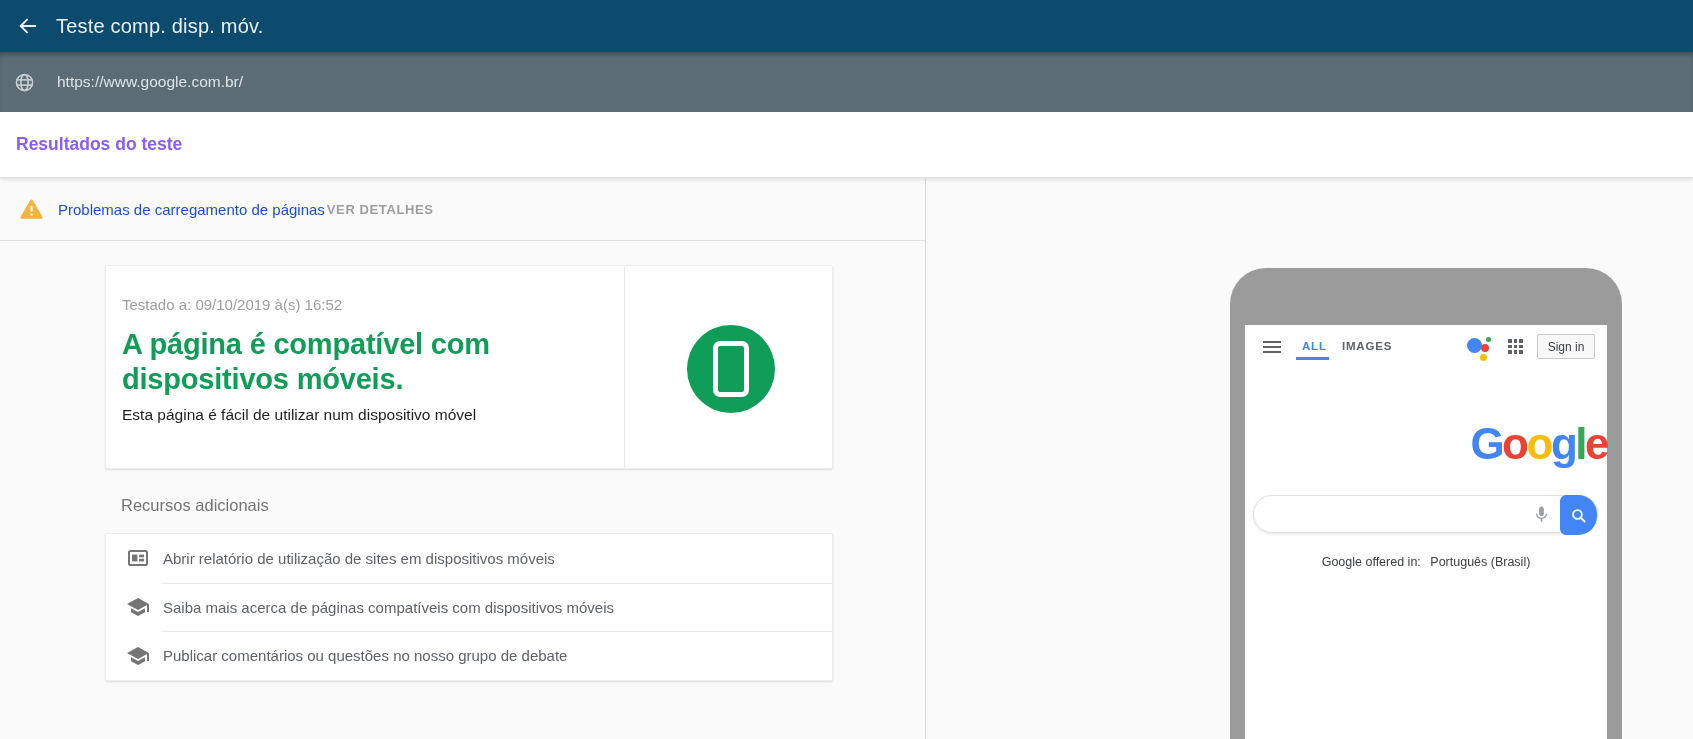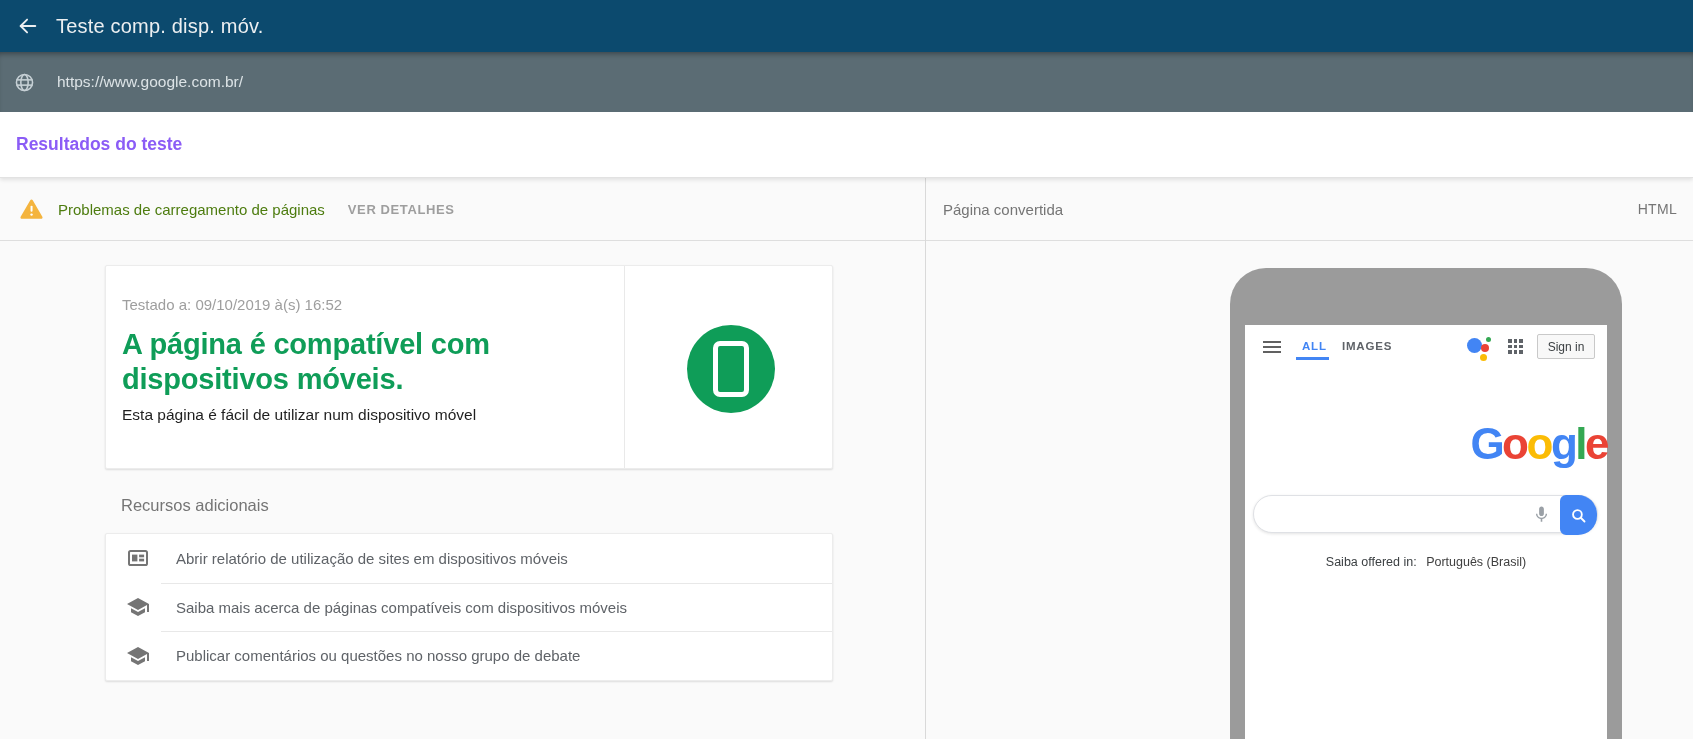--- a/index.html
+++ b/index.html
@@ -25,43 +25,43 @@
 
   
   .content { position:absolute; left:0; top:178px; width:100%; height:561px; }
   .v-divider { position:absolute; left:925px; top:0; width:1px; height:100%; background:#d9d9d9; }
   .panel-left  { position:absolute; left:0; top:0; width:925px; height:100%; }
   .panel-right { position:absolute; left:925px; top:0; width:768px; height:100%; }
 
   .panel-header { position:absolute; left:0; top:0; width:100%; height:63px;
                   display:flex; align-items:center; border-bottom:1px solid #dedede; }
   .warn-icon { margin-left:20px; width:23px; height:20px; flex:0 0 auto; }
-  .warn-label { margin-left:15px; font-size:15px; color:#4d7c0f; }
-  .warn-action { margin-left:23px; font-size:13px; font-weight:bold; color:#9e9e9e;
+  .warn-label { margin-left:15px; font-size:15px; color:#1d4ed8; }
+  .warn-action { margin-left:2px; font-size:13px; font-weight:bold; color:#9e9e9e;
                  letter-spacing:.6px; cursor:pointer; }
   .right-title { margin-left:18px; font-size:15px; color:#757575; }
   .html-action { position:absolute; right:16px; font-size:14px; color:#757575; letter-spacing:.3px; cursor:pointer; }
 
   
   .card { position:absolute; background:#fff; border:1px solid #ececec; border-radius:2px;
           box-shadow:0 1px 2px rgba(0,0,0,.12); }
   .result-card { left:105px; top:87px; width:728px; height:204px; }
   .result-text { position:absolute; left:0; top:0; width:518px; height:100%; padding:30px 24px 12px 16px; }
   .tested-at { font-size:15px; color:#9e9e9e; }
   .verdict { margin-top:14px; font-size:29px; line-height:35px; font-weight:600; color:#0f9d58; letter-spacing:-.2px; }
   .verdict-desc { margin-top:9px; font-size:15.5px; color:#1f1f1f; }
   .result-vsep { position:absolute; left:518px; top:0; width:1px; height:100%; background:#e9e9e9; }
   .check-circle { position:absolute; left:581px; top:59px; width:88px; height:88px; border-radius:50%;
                   background:#0f9d58; display:flex; align-items:center; justify-content:center; }
   .phone-glyph { width:36px; height:56px; border:5px solid #fff; border-radius:7px; background:#0f9d58; }
 
   
   .resources-title { position:absolute; left:121px; top:318px; font-size:16.5px; color:#757575; }
   .list-card { left:105px; top:355px; width:728px; height:148px; display:flex; flex-direction:column; }
-  .list-row { position:relative; flex:1 1 0; display:flex; align-items:center; padding-left:20px; cursor:pointer;gap:13px; }
+  .list-row { position:relative; flex:1 1 0; display:flex; align-items:center; padding-left:20px; cursor:pointer; }
   .list-row .row-sep { position:absolute; left:55px; right:0; top:0; height:1px; background:#e8e8e8; }
   .row-icon { width:24px; height:24px; flex:0 0 auto; }
   .row-label { margin-left:13px; font-size:15px; color:#5f6368; }
 
   
   .phone { position:absolute; left:305px; top:90px; width:392px; height:471px;
            background:#9b9b9b; border-radius:36px 36px 0 0; }
   .screen { position:absolute; left:15px; top:57px; width:362px; height:504px; background:#fff; }
 
   .mini-toolbar { position:absolute; left:0; top:0; width:100%; height:44px; }
@@ -176,24 +176,20 @@
           <div class="row-sep"></div>
           <svg class="row-icon" viewBox="0 0 24 24" fill="#757575">
             <path d="M12 3L1 9l11 6 9-4.91V17h2V9L12 3zM5 13.18v4L12 21l7-3.82v-4L12 17l-7-3.82z"></path>
           </svg>
           <span class="row-label">Publicar comentários ou questões no nosso grupo de debate</span>
         </div>
       </div>
     </div>
 
     <div class="panel-right">
-      <div class="panel-header">
-        <span class="right-title">Página convertida</span>
-        <span class="html-action">HTML</span>
-      </div>
 
       <div class="phone">
         <div class="screen">
 
           <div class="mini-toolbar">
             <div class="hamburger">
               <span></span>
                 <span></span>
                 <span></span>
             </div>
@@ -230,21 +226,21 @@
             </svg>
             <div class="mini-search-btn">
               <svg width="17" height="17" viewBox="0 0 24 24" fill="none" stroke="#ffffff" stroke-width="2.6" stroke-linecap="round">
                 <circle cx="10.5" cy="10.5" r="6.2"></circle>
                 <line x1="15.2" y1="15.2" x2="20.5" y2="20.5"></line>
               </svg>
             </div>
           </div>
 
           <div class="offered">
-            <span>Saiba offered in:</span>
+            <span>Google offered in:</span>
             <span class="lang-link">Português (Brasil)</span>
           </div>
 
         </div>
       </div>
     </div>
 
     <div class="v-divider"></div>
   </div>
 </div>

